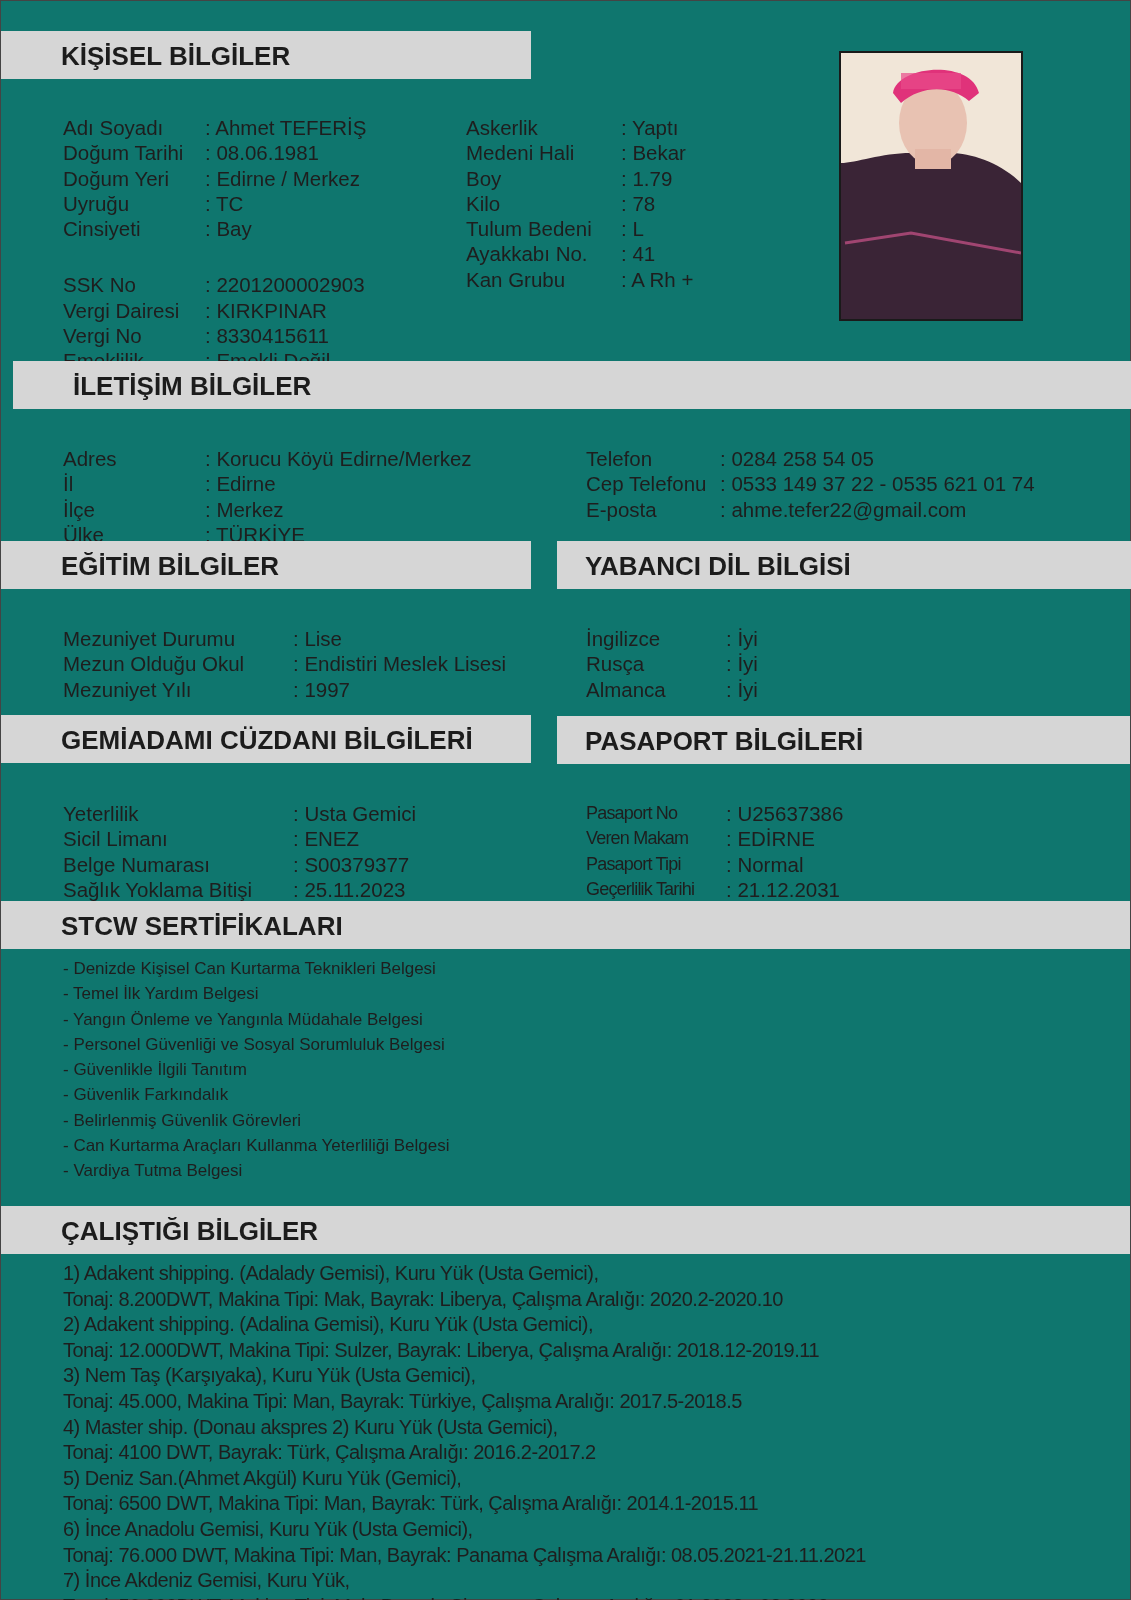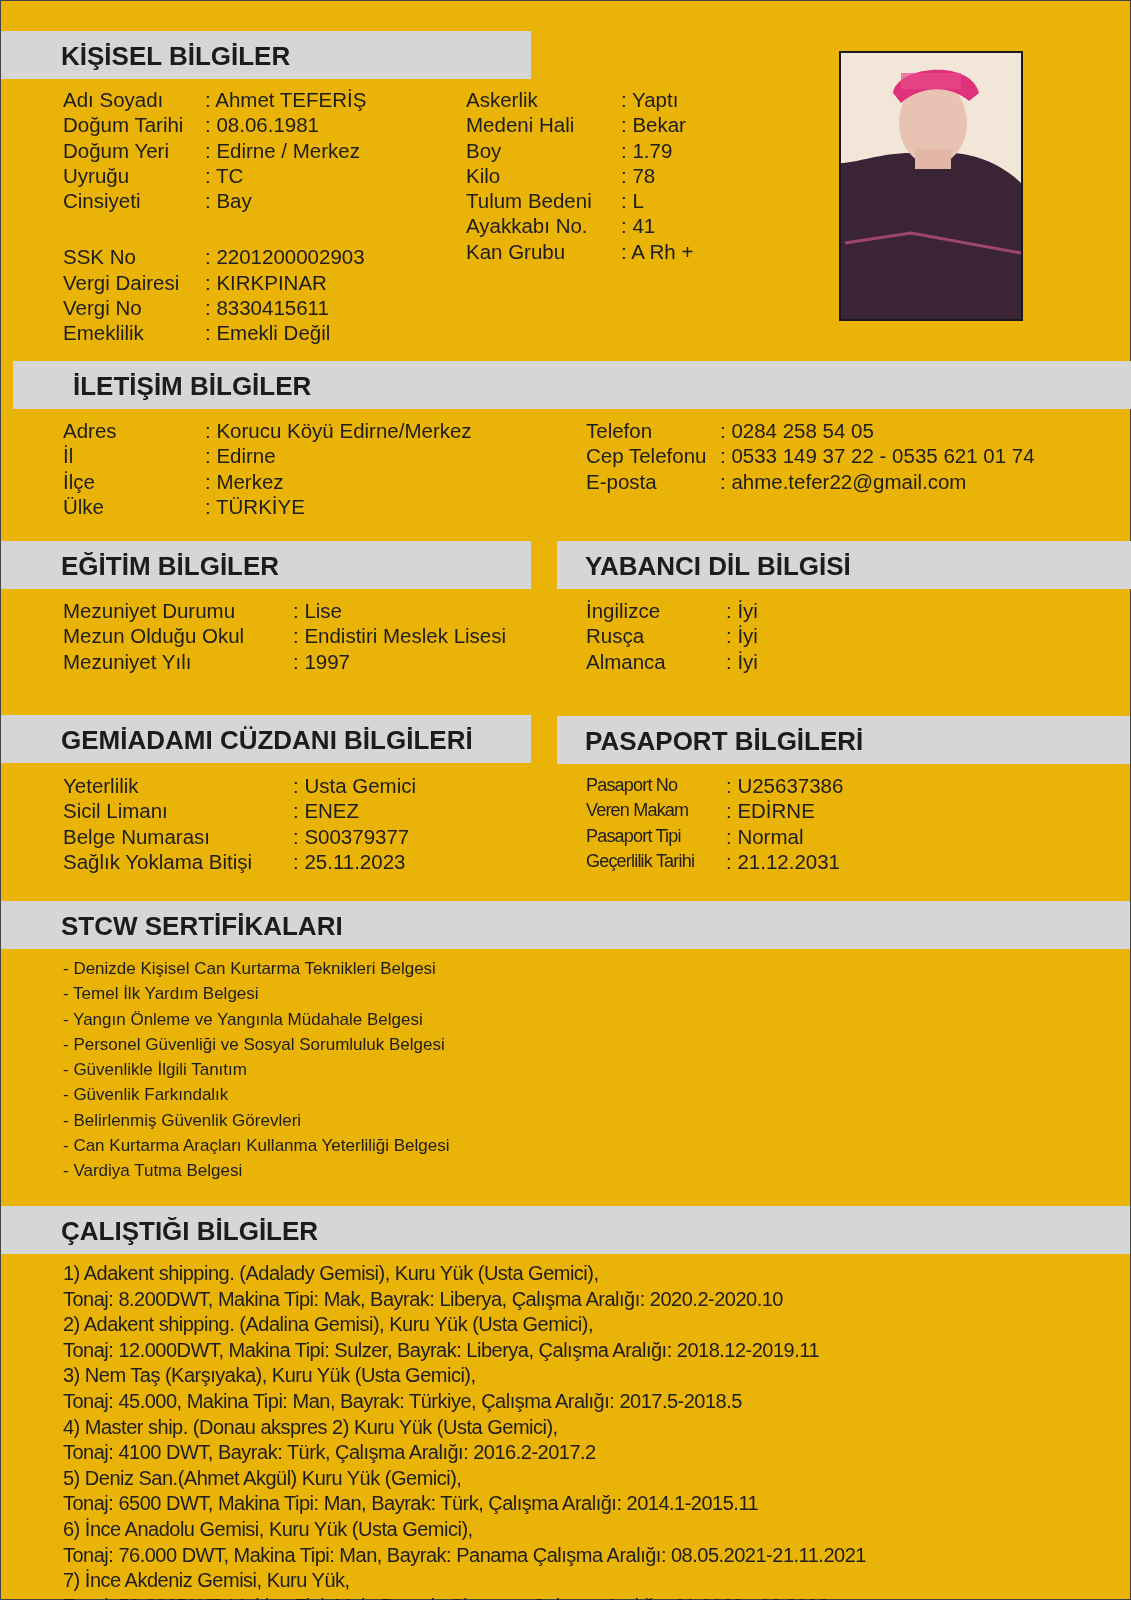--- a/index.html
+++ b/index.html
@@ -8,21 +8,21 @@
     background: #f8f8f8;
     font-family: "Liberation Sans", sans-serif;
     color: #1e1e1e;
     position: relative;
     overflow: hidden;
   }
   .page {
     position: absolute; left: 0; top: 0;
     width: 1129px; height: 1598px;
     border: 1px solid #444;
-    background: #eab308;
+    background: #0f766e;
   }
   .band {
     position: absolute;
     background: #d6d6d6;
     height: 48px;
   }
   .band h2 {
     margin: 0;
     position: absolute;
     left: 60px; top: 10px;
@@ -30,20 +30,21 @@
     font-weight: bold;
     letter-spacing: 0px;
     color: #1c1c1c;
     white-space: nowrap;
   }
   .band.right h2 { left: 28px; }
   .kv {
     position: absolute;
     font-size: 20.5px;
     line-height: 25.3px;
+    margin-top: 28px;
   }
   .kv .row { display: flex; white-space: nowrap; }
   .kv .k { display: inline-block; }
   .kv .v { display: inline-block; }
   .small .k { font-size: 18px; letter-spacing: -0.8px; }
   .list {
     position: absolute;
     font-size: 17px;
     line-height: 25.3px;
     white-space: nowrap;

